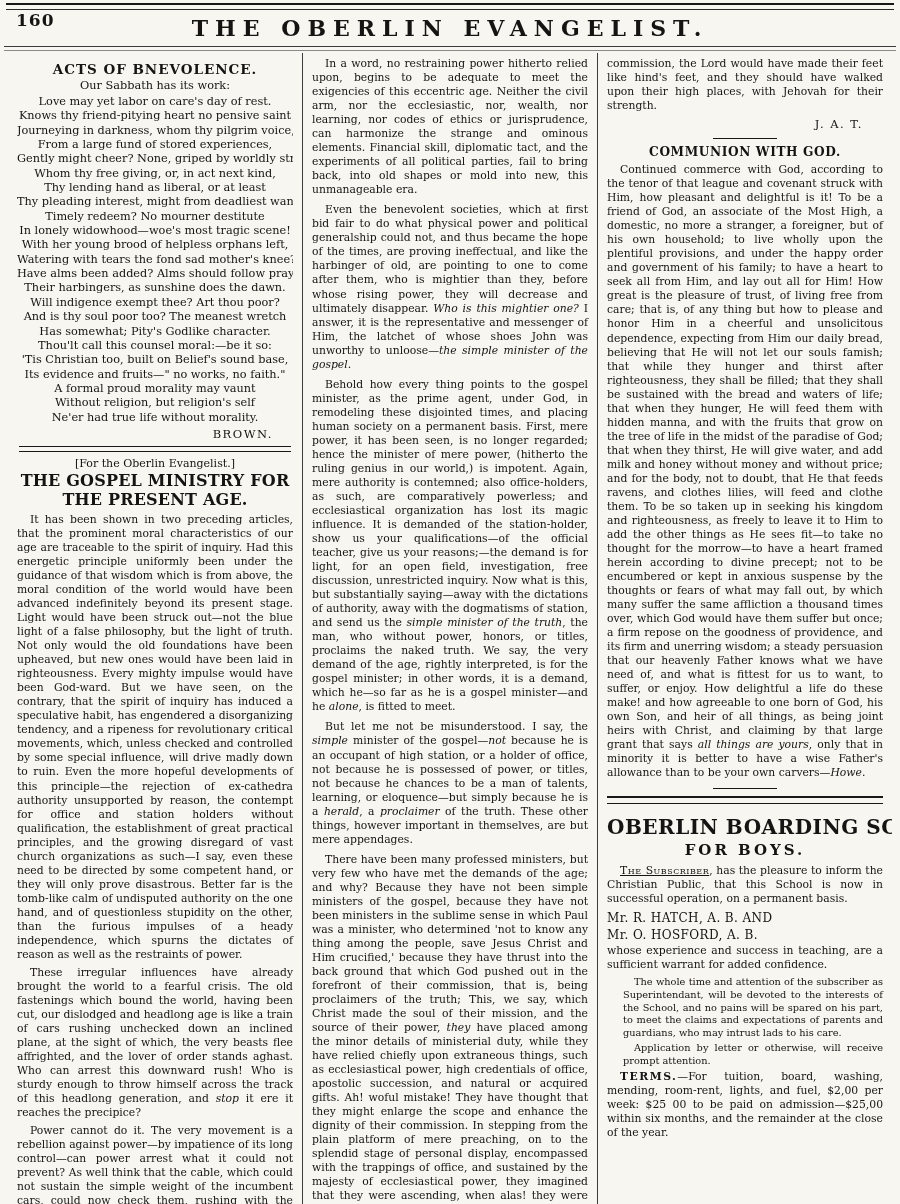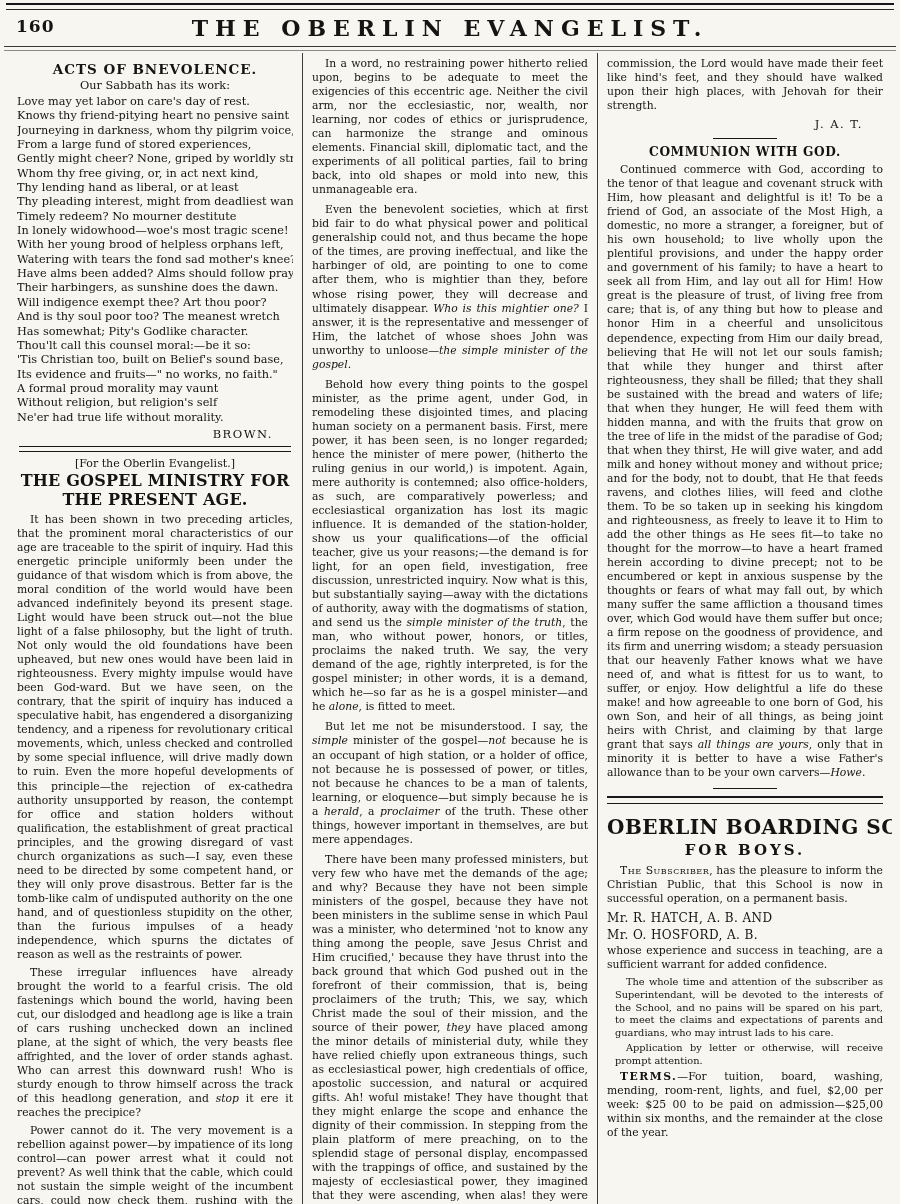--- a/index.html
+++ b/index.html
@@ -3,45 +3,45 @@
 <meta charset="utf-8">
 <style>
   html,body{margin:0;padding:0;background:#d8d5cf;}
   .page{
     width:900px;height:1204px;margin:0 auto;position:relative;overflow:hidden;
     background:#f8f6f0;color:#151413;
     font-family:"DejaVu Serif","Liberation Serif",serif;
   }
   .top-rules{margin:3px 6px 0 6px;height:4px;border-top:2.5px solid #181818;border-bottom:1.2px solid #2a2a2a;}
   .masthead{position:relative;height:34px;}
-  .page-number{position:absolute;left:16px;top:6px;font-weight:bold;font-size:17px;letter-spacing:1px;}
+  .page-number{position:absolute;left:16px;top:0;font-weight:bold;font-size:17px;letter-spacing:1px;}
   .paper-title{margin:0;text-align:center;font-size:22px;font-weight:bold;letter-spacing:7px;padding-top:5px;}
   .head-rule{margin:2px 4px 0 4px;height:3px;border-top:1.6px solid #3a3a3a;border-bottom:0.8px solid #8a8a8a;}
   .columns{display:flex;align-items:stretch;padding:2px 8px 0 8px;height:1158px;overflow:hidden;}
   .col{width:33.33%;padding:4px 9px 0 9px;overflow:hidden;}
   .col-mid{border-left:1.4px solid #3c3c3c;border-right:1.4px solid #3c3c3c;}
   .para{font-size:10.8px;line-height:1.3;text-align:justify;text-indent:13px;margin:0 0 4px 0;}
   .noindent{text-indent:0;}
   .poem{padding-top:2px;}
   .poem-title{margin:2px 0 2px 0;text-align:center;font-weight:bold;font-size:13.5px;letter-spacing:1px;}
   .poem-subtitle{text-align:center;font-size:11.3px;margin-bottom:3px;}
-  .poem-lines .poem-line{font-size:11.3px;line-height:1.27;white-space:nowrap;overflow:hidden;font-weight:500;}
+  .poem-lines .poem-line{font-size:11.3px;line-height:1.27;white-space:nowrap;overflow:hidden;font-weight:500;text-align:center;}
   .sig{text-align:right;padding-right:20px;font-size:11.5px;letter-spacing:1.5px;margin:2px 0 3px 0;}
   .rule-double{height:4px;border-top:1.4px solid #181818;border-bottom:1px solid #181818;margin:5px 2px;}
   .rule-heavy{height:5px;border-top:2.2px solid #181818;border-bottom:1.4px solid #181818;margin:7px 0 5px 0;}
   .rule-short{width:64px;border-top:1.6px solid #181818;margin:7px auto 6px auto;}
   .attribution{text-align:center;font-size:11px;margin:2px 0 1px 0;}
   .headline{margin:0 0 4px 0;text-align:center;font-weight:bold;font-size:16px;letter-spacing:0.2px;}
   .headline-sm{font-size:12.2px;letter-spacing:0.6px;}
-  .lead-caps{font-variant:small-caps;letter-spacing:0.5px;}
+  .lead-caps{font-variant:small-caps;letter-spacing:0.5px;text-decoration:underline;}
   .ad{padding-top:2px;}
   .ad-title{margin:4px 0 0 0;text-align:center;font-weight:bold;font-size:20px;letter-spacing:0.5px;white-space:nowrap;}
   .ad-sub{margin:2px 0 5px 0;text-align:center;font-weight:bold;font-size:15px;letter-spacing:3px;}
   .names .name{text-align:left;font-size:12px;line-height:1.45;letter-spacing:0.4px;}
-  .fine .fine-para{font-size:9.8px;line-height:1.28;text-align:justify;text-indent:11px;margin:0 0 3px 8px;}
+  .fine .fine-para{font-size:9.8px;line-height:1.28;text-align:justify;text-indent:11px;margin:0 0 3px 16px;}
   .terms-label{font-weight:bold;letter-spacing:1.5px;}
   .mb6{margin-bottom:6px;}
   i{}
 </style>
 </head>
 <body>
 
 <div class="page">
   <div class="top-rules"></div>
 

